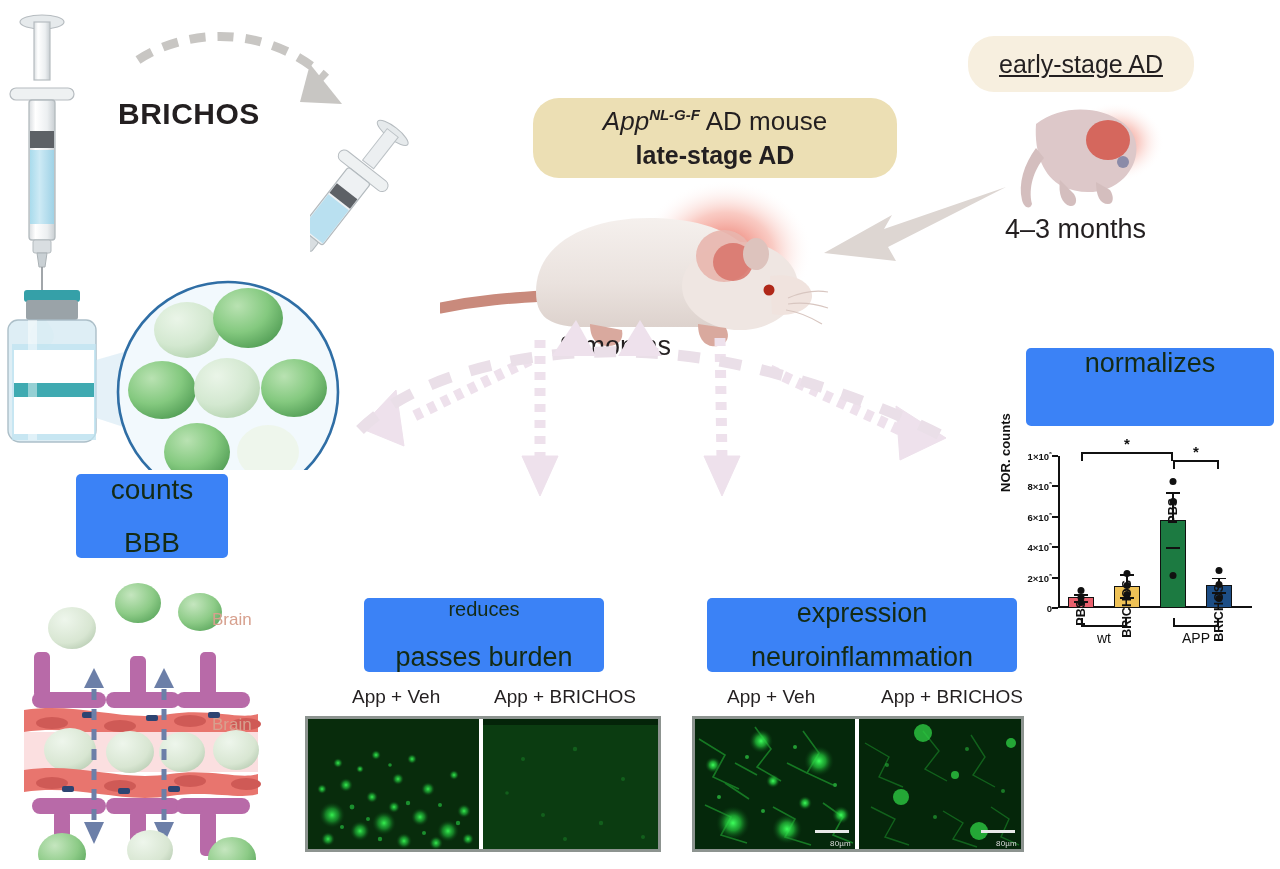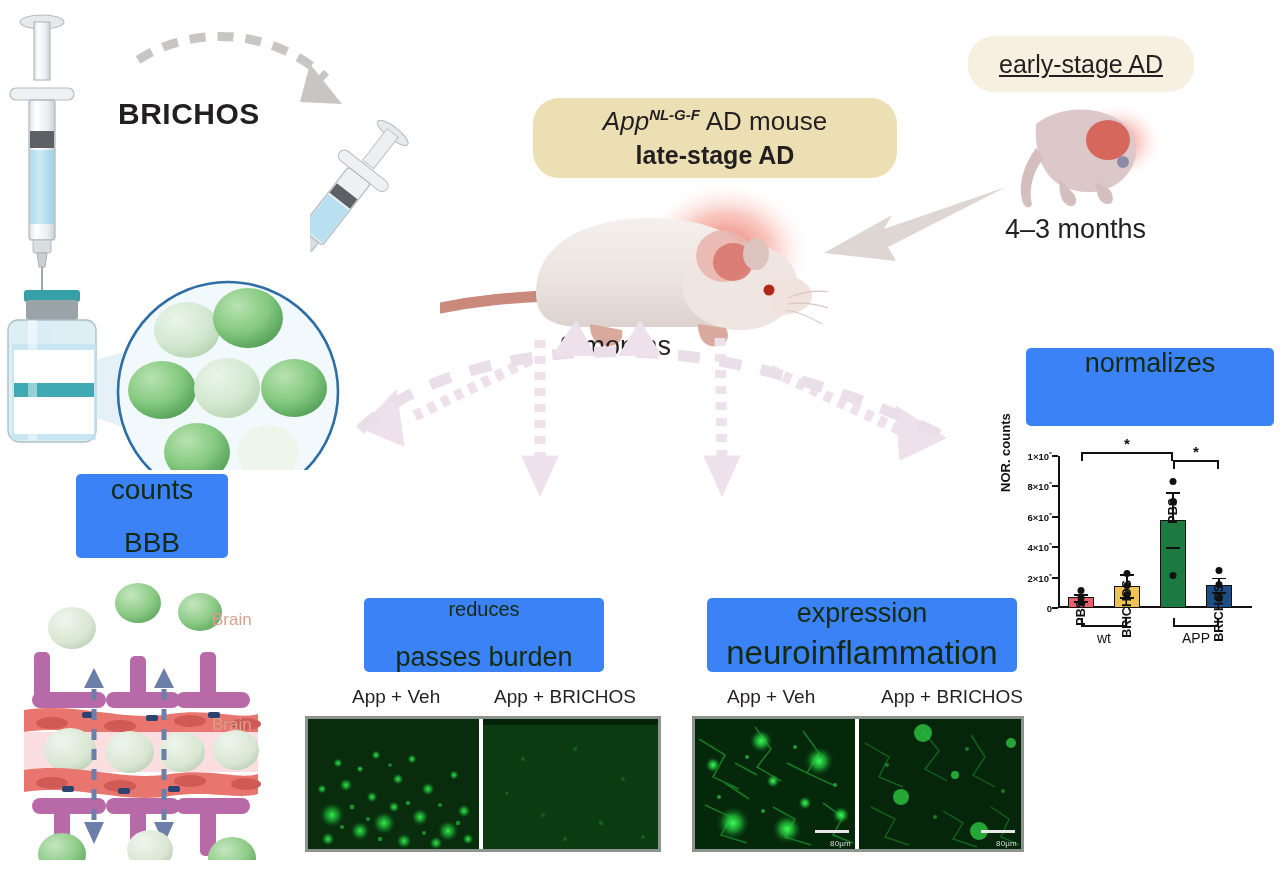--- a/index.html
+++ b/index.html
@@ -387,21 +387,21 @@
           <circle cx="24" cy="74" r="1.8"></circle>
         <circle cx="160" cy="118" r="2"></circle>
           <circle cx="82" cy="120" r="2"></circle>
       </g>
     </svg>
   </div>
 </div>
 
 <div class="pill pill-green" style="left:707px;top:598px;width:310px;height:74px;">
   <div style="font-size:27px;">expression</div>
-  <div style="font-size:33px;">neuroinflammation</div>
+  <div style="font-size:27px;">neuroinflammation</div>
 </div>
 
 <div class="mini-label" style="left:727px;top:686px;font-size:19px;">App + Veh</div>
 <div class="mini-label" style="left:881px;top:686px;font-size:19px;">App + BRICHOS</div>
 
 <div class="micro-frame" style="left:692px;top:716px;width:332px;height:136px;">
   <div class="micro-img" style="width:160px;height:130px;">
     <svg width="160" height="130" viewBox="0 0 160 130">
       <defs>
         <radialGradient id="ng" cx=".5" cy=".5" r=".5">

